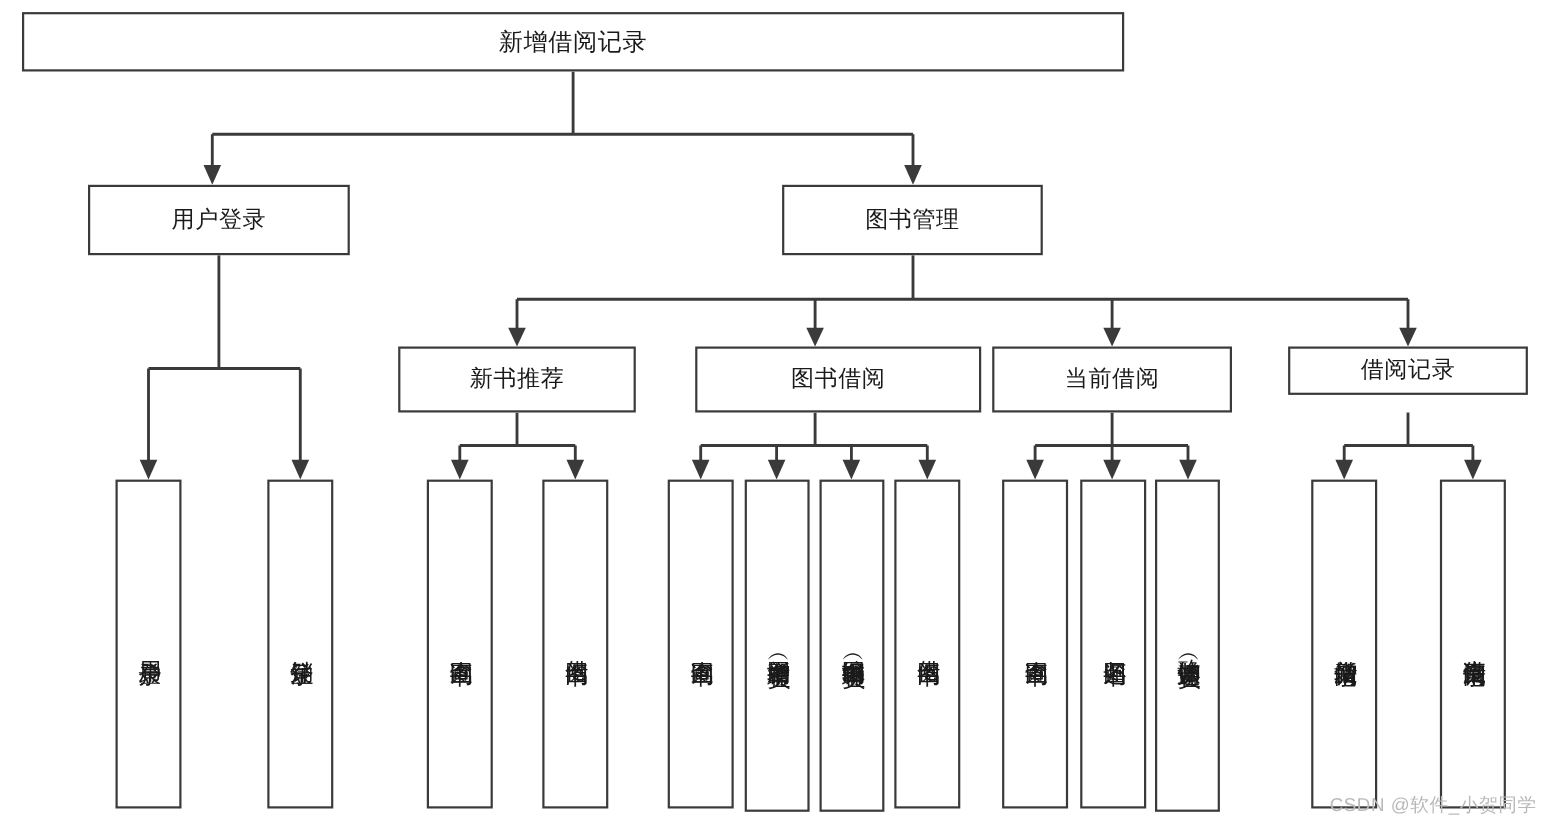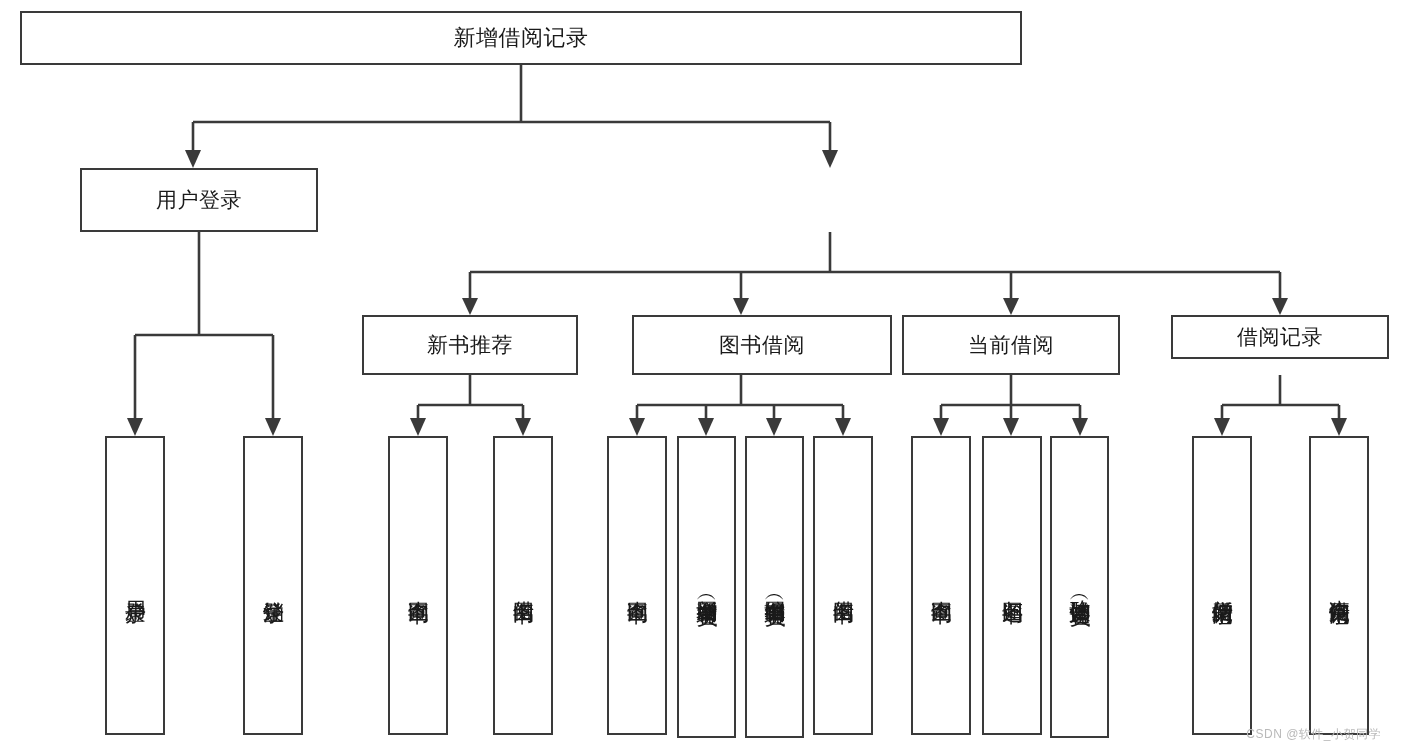--- a/index.html
+++ b/index.html
@@ -57,23 +57,23 @@
     pointer-events: none;
   }
   #wires path, #wires line {
     stroke: #3a3a3a;
     stroke-width: 2.6;
     fill: none;
   }
   #wires polygon { fill: #3a3a3a; }
   .watermark {
     position: absolute;
-    right: 24px;
+    right: 8px;
     bottom: 4px;
-    font-size: 12px;
+    font-size: 17px;
     color: #b9b9b9;
     letter-spacing: 0.5px;
     white-space: nowrap;
   }
 </style>
 </head>
 <body>
 
 <div id="canvas">
 
@@ -143,20 +143,23 @@
     <polygon points="1331,418 1347,418 1339,436"></polygon>
   </svg>
 
   <div class="node root" style="left:20px; top:11px; width:1002px; height:54px;">
     <span class="label">新增借阅记录</span>
   </div>
 
   <div class="node" style="left:80px; top:168px; width:238px; height:64px;">
     <span class="label">用户登录</span>
   </div>
+  <div class="node" style="left:711px; top:168px; width:237px; height:64px;">
+    <span class="label">图书管理</span>
+  </div>
 
   <div class="node" style="left:362px; top:315px; width:216px; height:60px;text-align:center;">
     <span class="label">新书推荐</span>
   </div>
   <div class="node" style="left:632px; top:315px; width:260px; height:60px;">
     <span class="label">图书借阅</span>
   </div>
   <div class="node" style="left:902px; top:315px; width:218px; height:60px;align-items:center;">
     <span class="label">当前借阅</span>
   </div>

